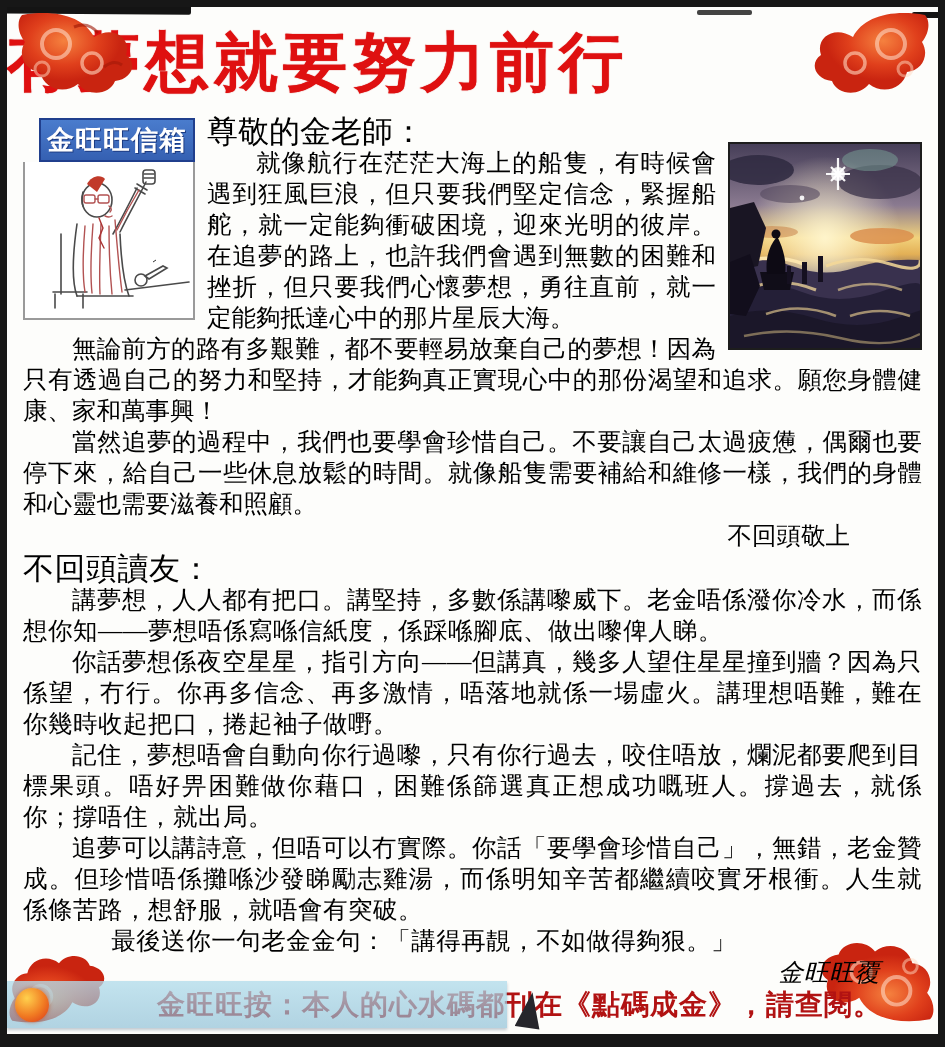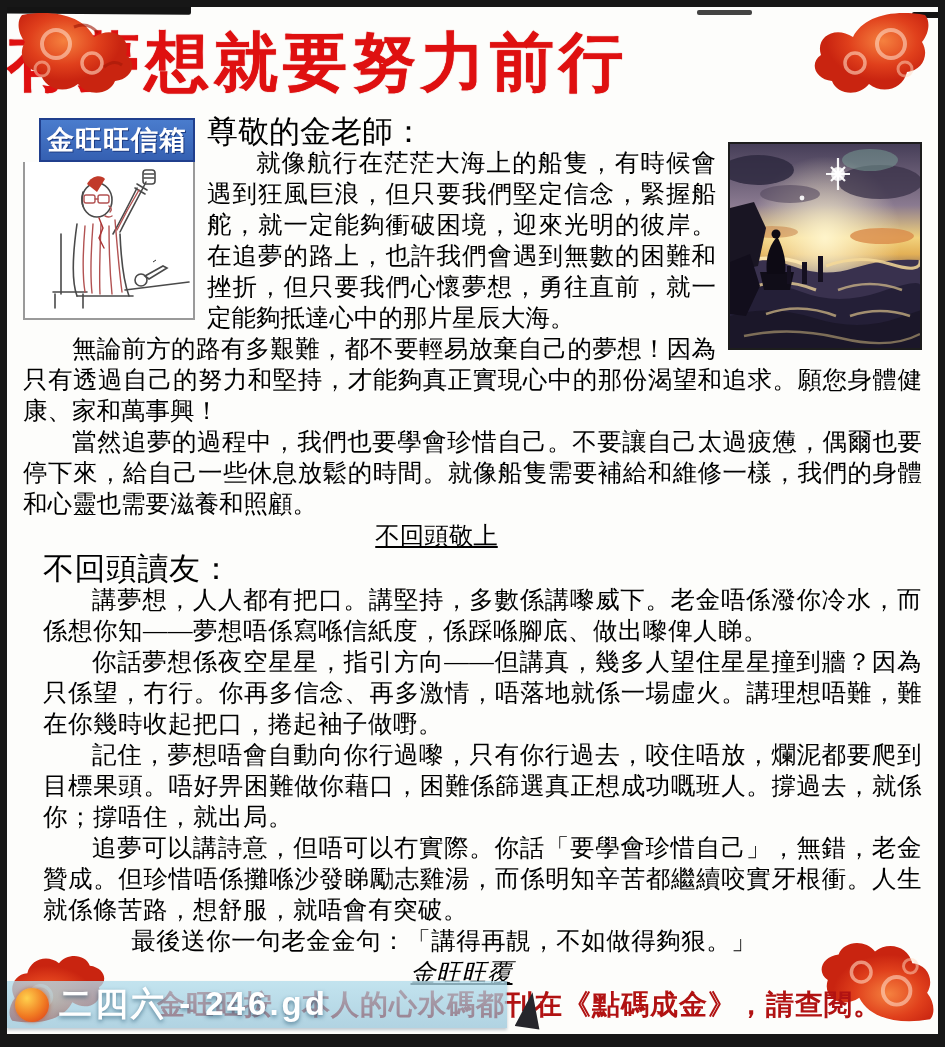--- a/index.html
+++ b/index.html
@@ -39,22 +39,22 @@
     margin-left:16px;
   }
   .mailbox-art{ border:2px solid #9a9a9a; border-top:none; background:#fff; height:158px; }
 
   .sea{ float:right; width:194px; height:208px; margin:26px 0 8px 12px;
         border:2px solid #1d1d1d; background:#2c2740; }
   .sea svg{ display:block; }
 
   p.salute{ font-size:31px; line-height:31px; }
   p.para{ font-size:24.5px; line-height:31px; text-indent:2em; text-align:justify; }
-  p.signoff{ font-size:24.5px; line-height:34px; text-align:center; padding-right:72px;text-decoration:underline; }
-  .kai{ letter-spacing:.5px;margin-left:20px; }
+  p.signoff{ font-size:24.5px; line-height:34px; text-align:right; padding-right:72px; }
+  .kai{ letter-spacing:.5px; }
   p.closing{ text-indent:3.6em; }
   p.reply-signoff{ padding-right:42px; font-size:25px; font-style:italic; }
 
   .footer{ position:absolute; left:0; right:0; bottom:0; height:64px; z-index:2; }
   .notice{
     position:absolute; left:150px; bottom:10px; white-space:nowrap;
     color:#b11212; font-weight:bold; font-size:28px; letter-spacing:1px;
   }
   .fin{ position:absolute; left:508px; bottom:4px; z-index:3; }
   .watermark{
@@ -221,17 +221,16 @@
     <p class="signoff kai reply-signoff">金旺旺覆</p>
   </div>
 
   <div class="footer">
     <div class="notice">金旺旺按：本人的心水碼都刊在《點碼成金》，請查閱。</div>
     <svg class="fin" width="30" height="40" viewBox="0 0 30 40">
       <polygon points="2,38 15,2 27,38" fill="#26262c" transform="rotate(8 15 20)"></polygon>
     </svg>
     <div class="watermark">
       <span class="wm-logo"></span>
-      <span class="wm-text">二四六 - 246.gd</span>
     </div>
   </div>
 
 </div>
 
 </body></html>

